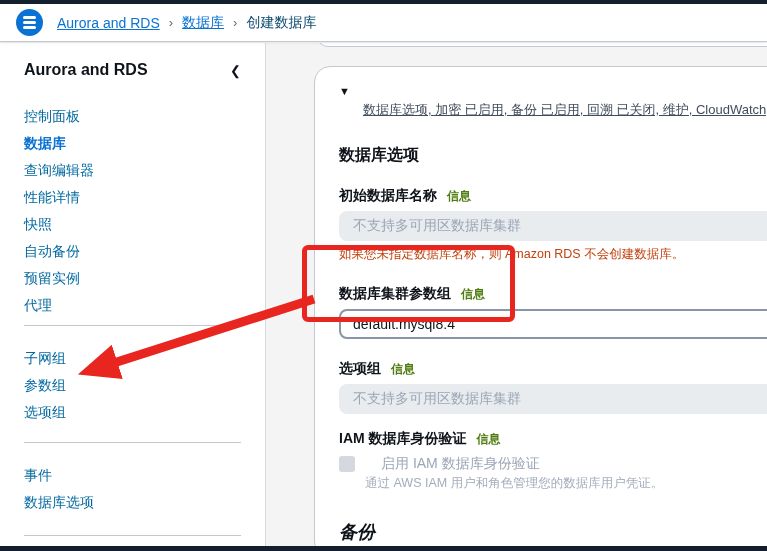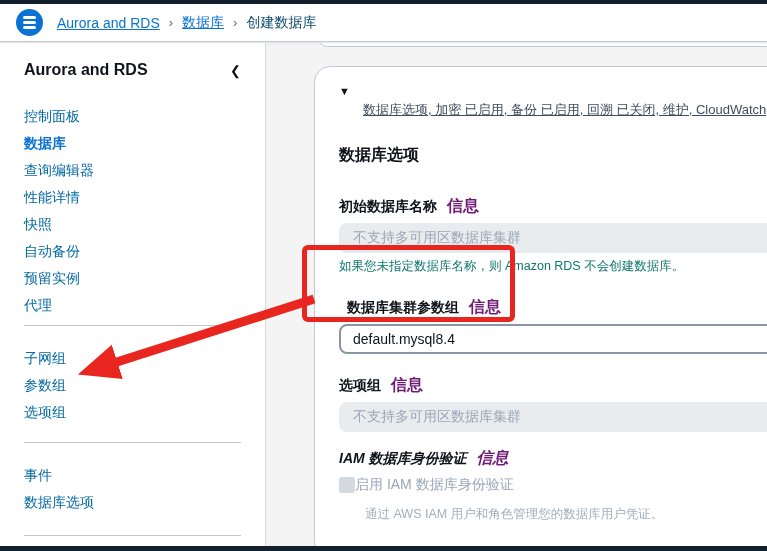--- a/index.html
+++ b/index.html
@@ -42,37 +42,37 @@
     border:1px solid #c3c9d1; border-radius:0 0 0 12px; }
   .card { position:absolute; left:47px; right:-24px; top:23px; bottom:-12px; background:#fff;
     border:1px solid #c3c9d1; border-radius:16px; padding:18px 24px 0 24px; }
 
   .expander { display:flex; align-items:center; gap:11px; cursor:pointer; }
   .caret { font-size:11px; color:#0f141a; }
   .expander-title { font-size:18px; font-weight:bold; white-space:nowrap; }
   .expander-summary { margin:4px 0 0 24px; font-size:13px; color:#414d5c; white-space:nowrap; overflow:hidden;text-decoration:underline; }
 
   .section-heading { margin-top:26px; font-size:16px; font-weight:bold; white-space:nowrap; }
-  .field-label-row { display:flex; align-items:baseline; gap:10px; margin-top:30px; white-space:nowrap; }
+  .field-label-row { display:flex; align-items:baseline; gap:10px; margin-top:21px; white-space:nowrap; }
   .field-label { font-size:14px; font-weight:bold; color:#0f141a; }
-  .info-link { font-size:16px; font-weight:bold; color:#701a75; cursor:pointer; }
+  .info-link { font-size:12px; font-weight:bold; color:#4d7c0f; cursor:pointer; }
 
   .input { margin-top:6px; height:30px; width:calc(100% + 12px); border-radius:8px;
     font-size:14px; padding:0 12px; display:flex; align-items:center; white-space:nowrap; }
   .input.disabled { background:#e9ecef; color:#9ba7b6; border:2px solid #e9ecef; }
   .input.select { background:#fff; color:#0f141a; border:2px solid #8b95a3; cursor:pointer; }
 
-  .helper { margin-top:5px; font-size:12.5px; color:#0f766e; white-space:nowrap; }
+  .helper { margin-top:5px; font-size:12.5px; color:#c2410c; white-space:nowrap; }
 
-  .checkbox-row { display:flex; align-items:center; gap:0; margin-top:7px; white-space:nowrap; }
+  .checkbox-row { display:flex; align-items:center; gap:26px; margin-top:7px; white-space:nowrap; }
   .checkbox { width:16px; height:16px; border-radius:3px; flex:0 0 auto; }
   .checkbox.disabled { background:#d4d9df; cursor:default; }
   .cb-label { font-size:14px; }
   .cb-label.disabled { color:#9ba7b6; }
-  .sub-helper { margin:12px 0 0 26px; font-size:12.5px; white-space:nowrap; }
+  .sub-helper { margin:2px 0 0 26px; font-size:12.5px; white-space:nowrap; }
   .sub-helper.disabled { color:#a3adbb; }
 
   .big-heading { margin-top:28px; font-size:18px; font-weight:bold;font-style:italic; }
 
   
   .highlight-box { position:absolute; left:302px; top:245px; width:213px; height:77px;
     border:5px solid #e8251f; border-radius:6px; z-index:50; pointer-events:none; }
   .arrow-overlay { position:absolute; left:0; top:0; z-index:50; pointer-events:none; }
 </style>
 </head>
@@ -135,34 +135,34 @@
 
     <h3 class="section-heading">数据库选项</h3>
 
     <div class="field-label-row">
       <span class="field-label">初始数据库名称</span>
       <span class="info-link">信息</span>
     </div>
     <div class="input disabled">不支持多可用区数据库集群</div>
     <div class="helper">如果您未指定数据库名称，则 Amazon RDS 不会创建数据库。</div>
 
-    <div class="field-label-row" style="margin-top:22px;margin-left:8px;">
+    <div class="field-label-row" style="margin-top:22px;">
       <span class="field-label">数据库集群参数组</span>
       <span class="info-link">信息</span>
     </div>
     <div class="input select">default.mysql8.4</div>
 
     <div class="field-label-row" style="margin-top:21px;">
       <span class="field-label">选项组</span>
       <span class="info-link"></span>
       <span class="info-link" style="margin-left:-10px">信息</span>
     </div>
     <div class="input disabled">不支持多可用区数据库集群</div>
 
-    <div class="field-label-row" style="margin-top:16px;font-style:italic;">
+    <div class="field-label-row" style="margin-top:16px;">
       <span class="field-label">IAM 数据库身份验证</span>
       <span class="info-link">信息</span>
     </div>
     <div class="checkbox-row">
       <span class="checkbox disabled"></span>
       <span class="cb-label disabled">启用 IAM 数据库身份验证</span>
     </div>
     <div class="sub-helper disabled">通过 AWS IAM 用户和角色管理您的数据库用户凭证。</div>
 
     <h3 class="big-heading">备份</h3>

